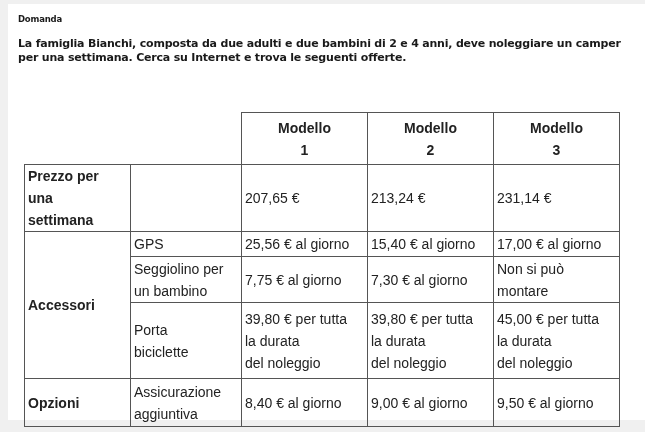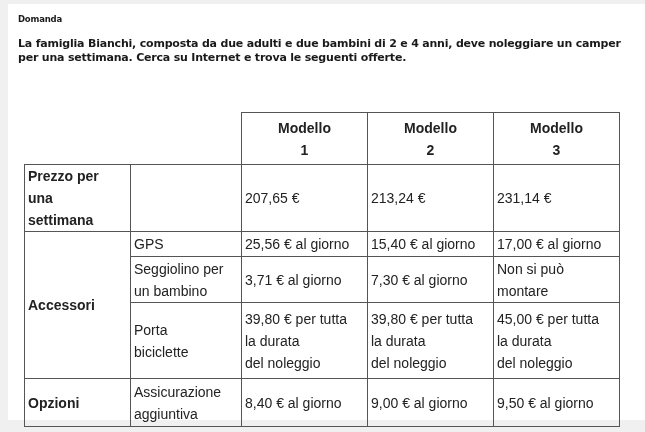--- a/index.html
+++ b/index.html
@@ -82,21 +82,21 @@
     <td class="c-m">25,56 € al giorno</td>
     <td class="c-m">15,40 € al giorno</td>
     <td class="c-m">17,00 € al giorno</td>
   </tr>
 
   <tr style="height:46px;">
     <td class="c-sub">
       <span class="line">Seggiolino per</span>
       <span class="line">un bambino</span>
     </td>
-    <td class="c-m">3,71 € al giorno</td>
+    <td class="c-m">7,75 € al giorno</td>
     <td class="c-m">7,30 € al giorno</td>
     <td class="c-m">
       <span class="line">Non si può</span>
       <span class="line">montare</span>
     </td>
   </tr>
 
   <tr style="height:76px;">
     <td class="c-sub">
       <span class="line">Porta</span>

